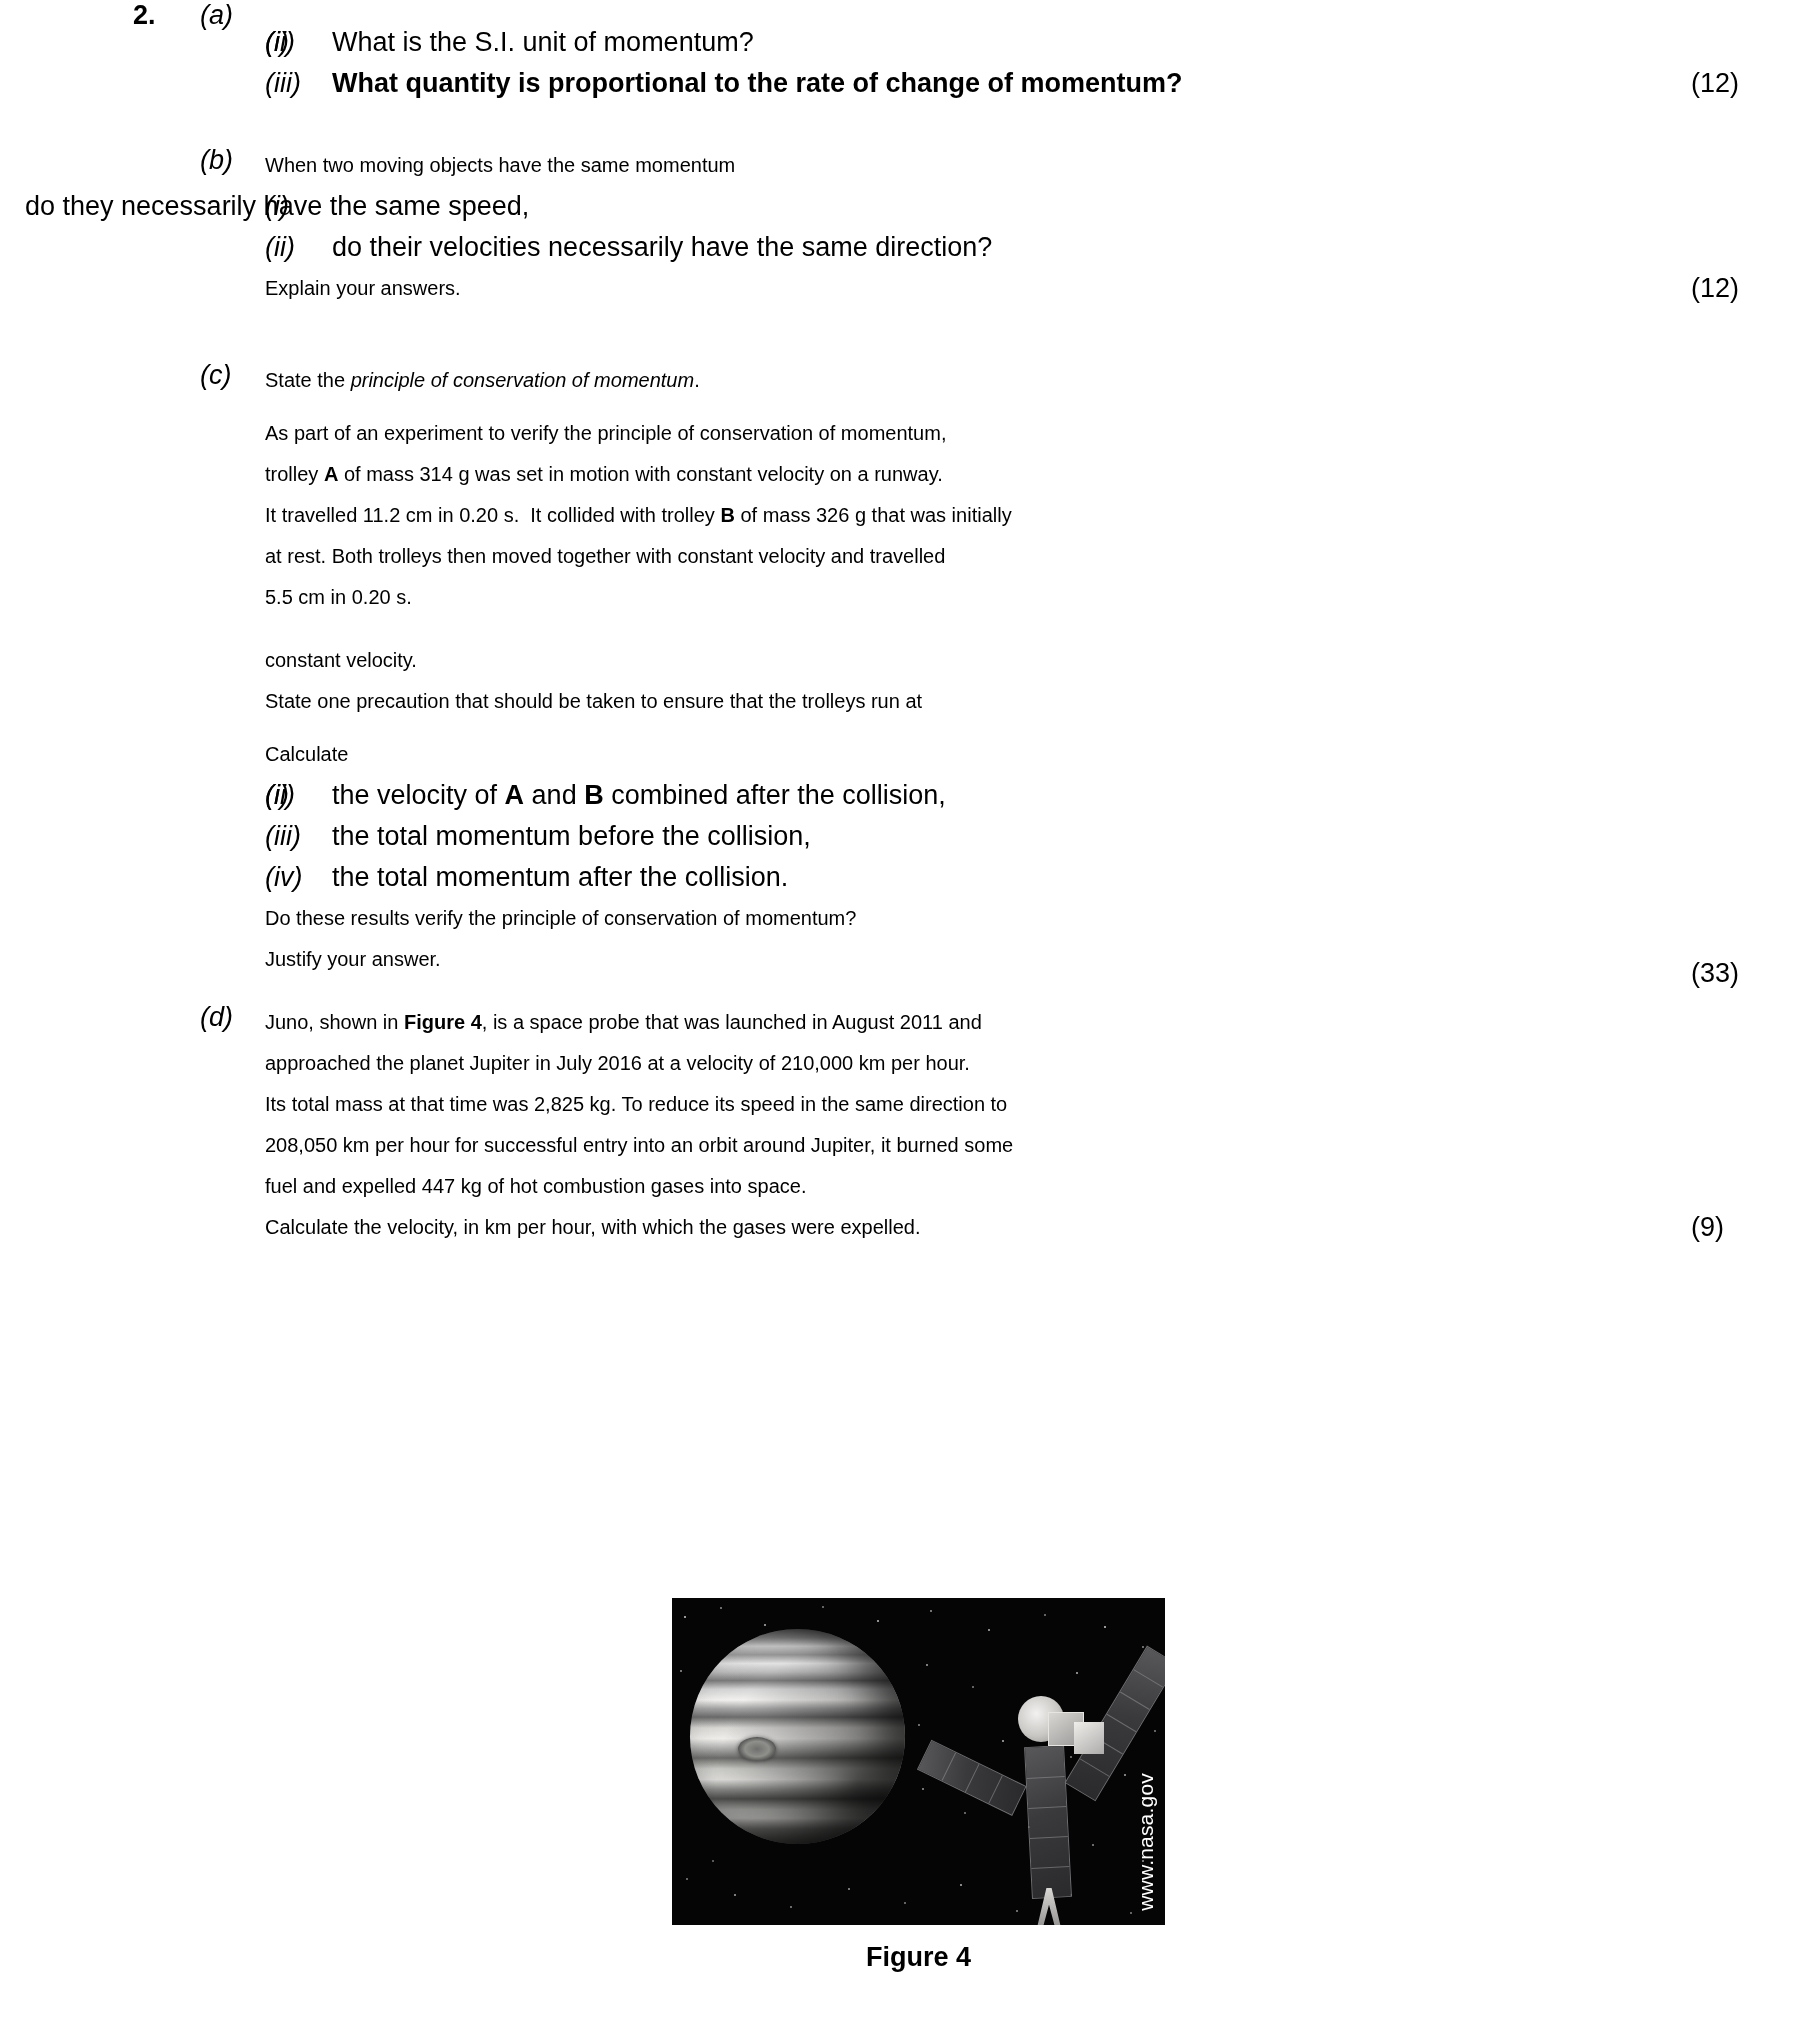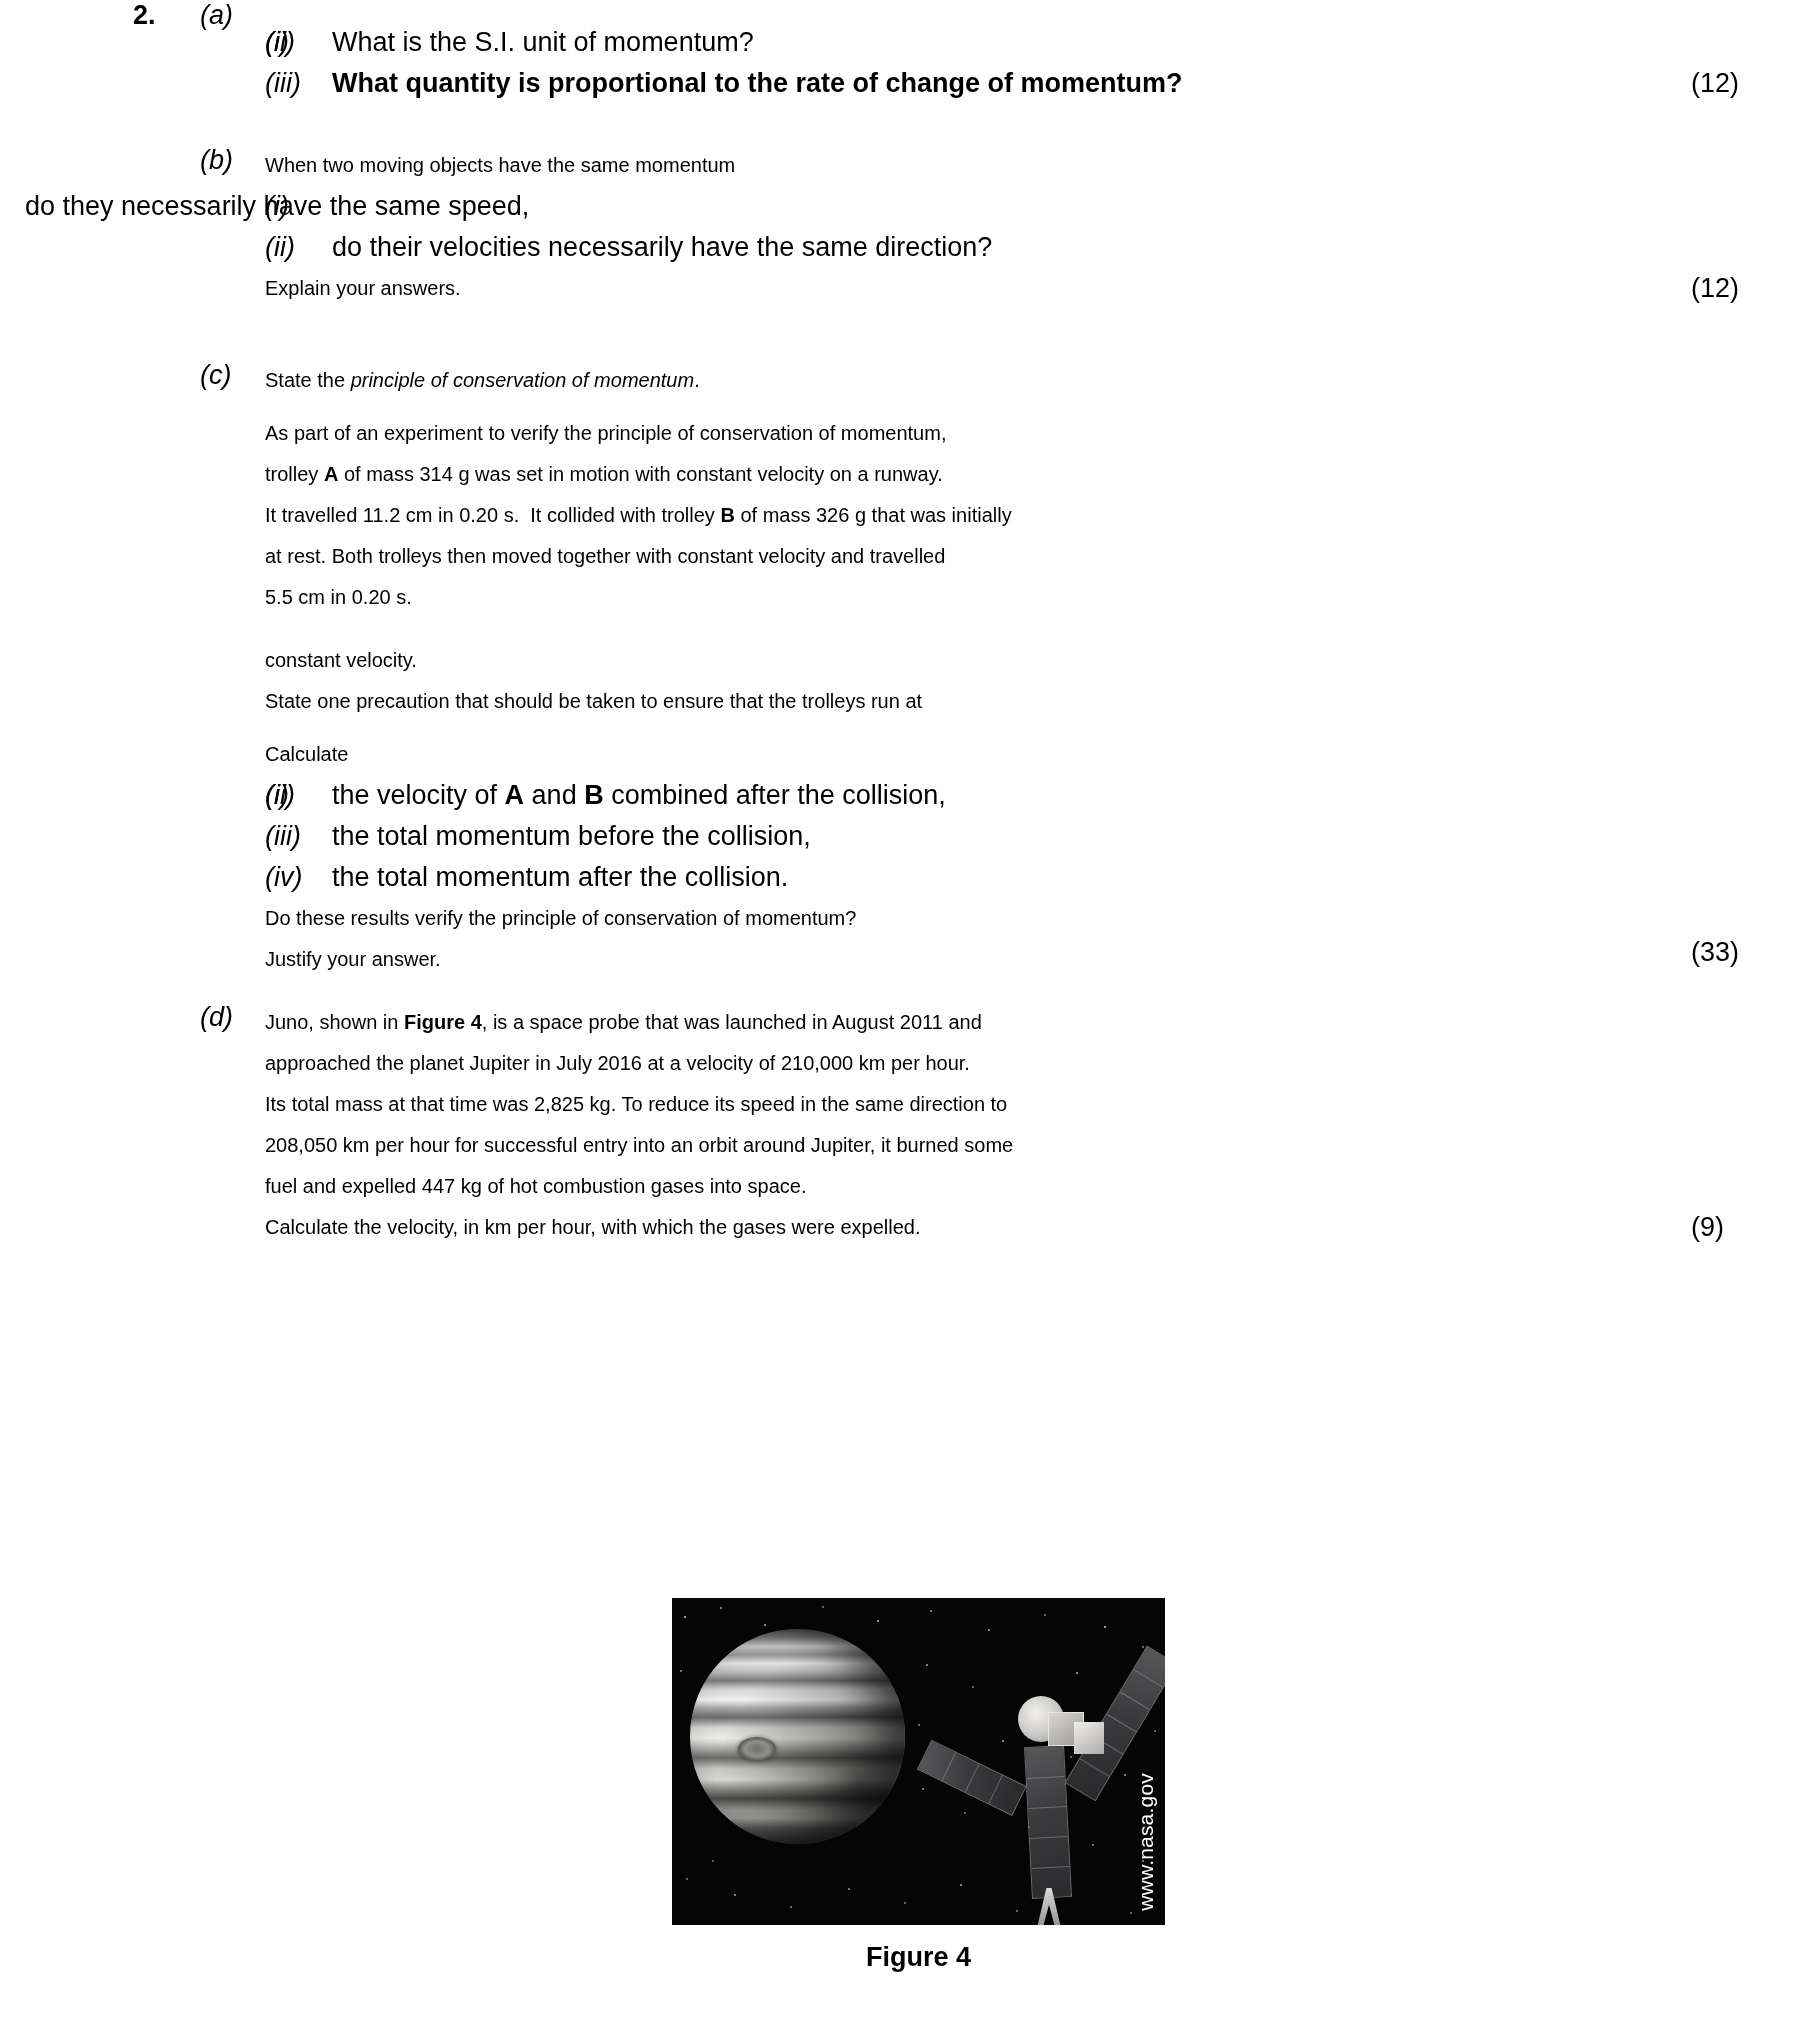--- a/index.html
+++ b/index.html
@@ -270,21 +270,21 @@
     </div>
 
     <div class="line">
       <span class="col-rom">(iv)</span>
       <span class="body-txt" style="display:block;">the total momentum after the collision.</span>
     </div>
 
     <div class="line">
       <div class="body-txt-b">Do these results verify the principle of conservation of momentum?</div>
       <div class="body-txt-b">Justify your answer.</div>
-      <span class="marks" style="top:34px;">(33)</span>
+      <span class="marks" style="top:55px;">(33)</span>
     </div>
   </div>
 
   <div class="gap-md"></div>
 
   <div class="blk">
     <div class="col-a">(d)</div>
 
     <div class="line">
       <div class="body-txt-b">Juno, shown in <b>Figure 4</b>, is a space probe that was launched in August 2011 and</div>

